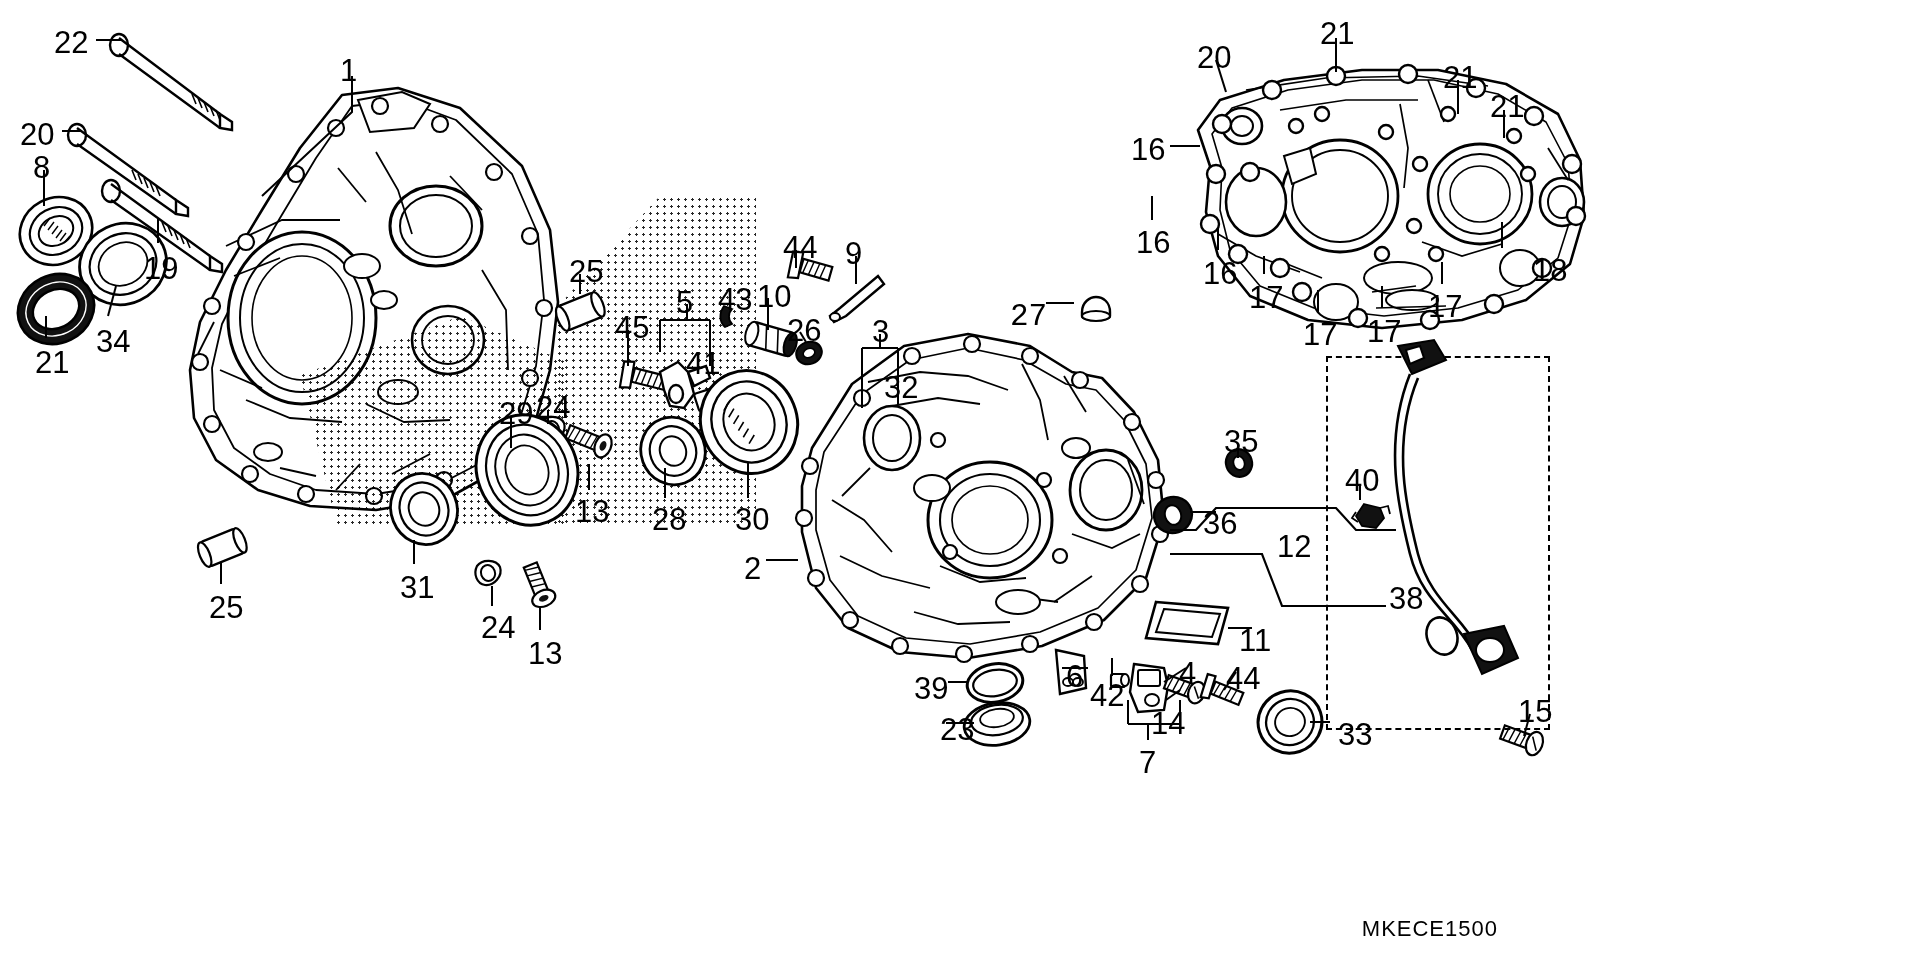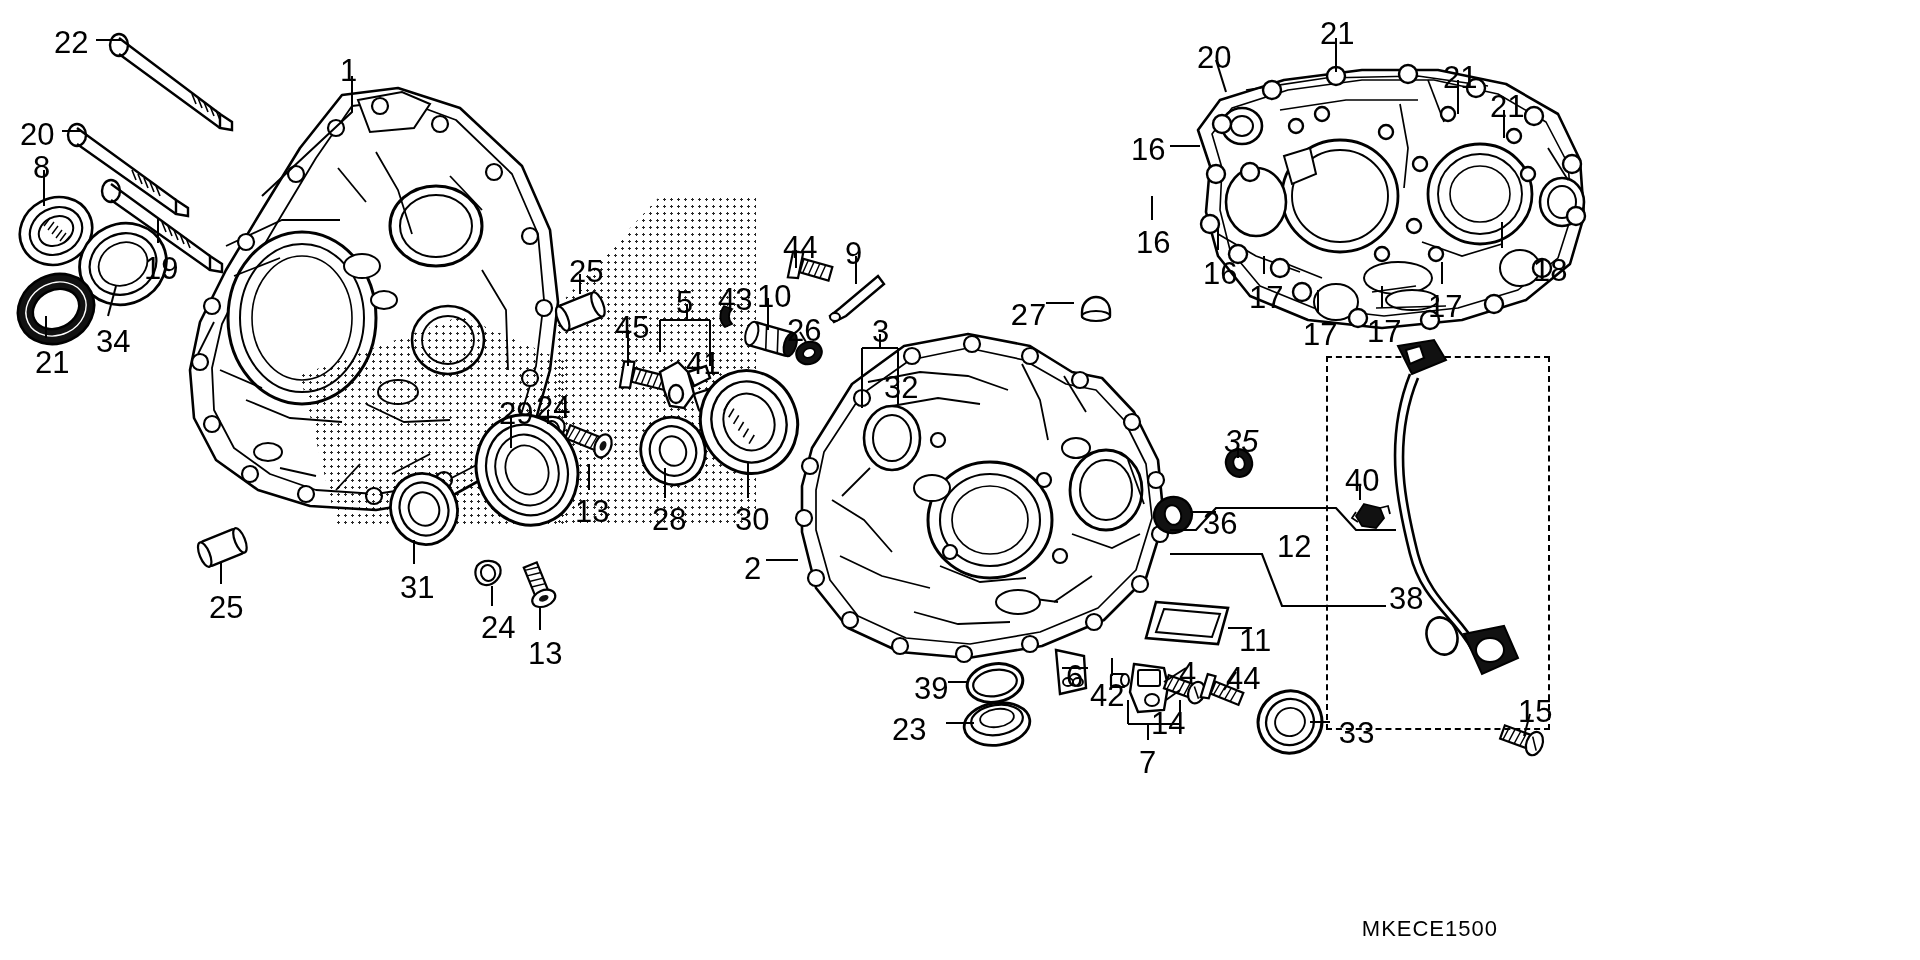--- a/index.html
+++ b/index.html
@@ -702,30 +702,30 @@
   <div class="cal" style="left:757px;top:281px;">10</div>
   <div class="cal" style="left:783px;top:232px;">44</div>
   <div class="cal" style="left:787px;top:315px;">26</div>
   <div class="cal" style="left:845px;top:238px;">9</div>
   <div class="cal" style="left:872px;top:316px;">3</div>
   <div class="cal" style="left:884px;top:372px;">32</div>
   <div class="cal" style="left:735px;top:504px;">30</div>
   <div class="cal" style="left:1010px;top:301px;font-family:Liberation Mono, monospace;">27</div>
   <div class="cal" style="left:744px;top:553px;">2</div>
   <div class="cal" style="left:914px;top:673px;">39</div>
-  <div class="cal" style="left:892px;top:714px;">23</div>
+  <div class="cal" style="left:940px;top:714px;">23</div>
   <div class="cal" style="left:1066px;top:661px;">6</div>
   <div class="cal" style="left:1090px;top:680px;">42</div>
   <div class="cal" style="left:1139px;top:747px;">7</div>
   <div class="cal" style="left:1151px;top:708px;">14</div>
   <div class="cal" style="left:1179px;top:658px;">4</div>
   <div class="cal" style="left:1226px;top:663px;">44</div>
   <div class="cal" style="left:1239px;top:625px;">11</div>
-  <div class="cal" style="left:1338px;top:719px;font-family:Liberation Mono, monospace;">33</div>
-  <div class="cal" style="left:1224px;top:426px;font-style:italic;">35</div>
+  <div class="cal" style="left:1338px;top:719px;">33</div>
+  <div class="cal" style="left:1224px;top:426px;">35</div>
   <div class="cal" style="left:1203px;top:508px;">36</div>
   <div class="cal" style="left:1277px;top:531px;">12</div>
   <div class="cal" style="left:1345px;top:465px;">40</div>
   <div class="cal" style="left:1389px;top:583px;">38</div>
   <div class="cal" style="left:1518px;top:696px;">15</div>
   <div class="cal" style="left:1197px;top:42px;">20</div>
   <div class="cal" style="left:1320px;top:18px;">21</div>
   <div class="cal" style="left:1443px;top:62px;">21</div>
   <div class="cal" style="left:1490px;top:91px;">21</div>
   <div class="cal" style="left:1131px;top:134px;">16</div>

